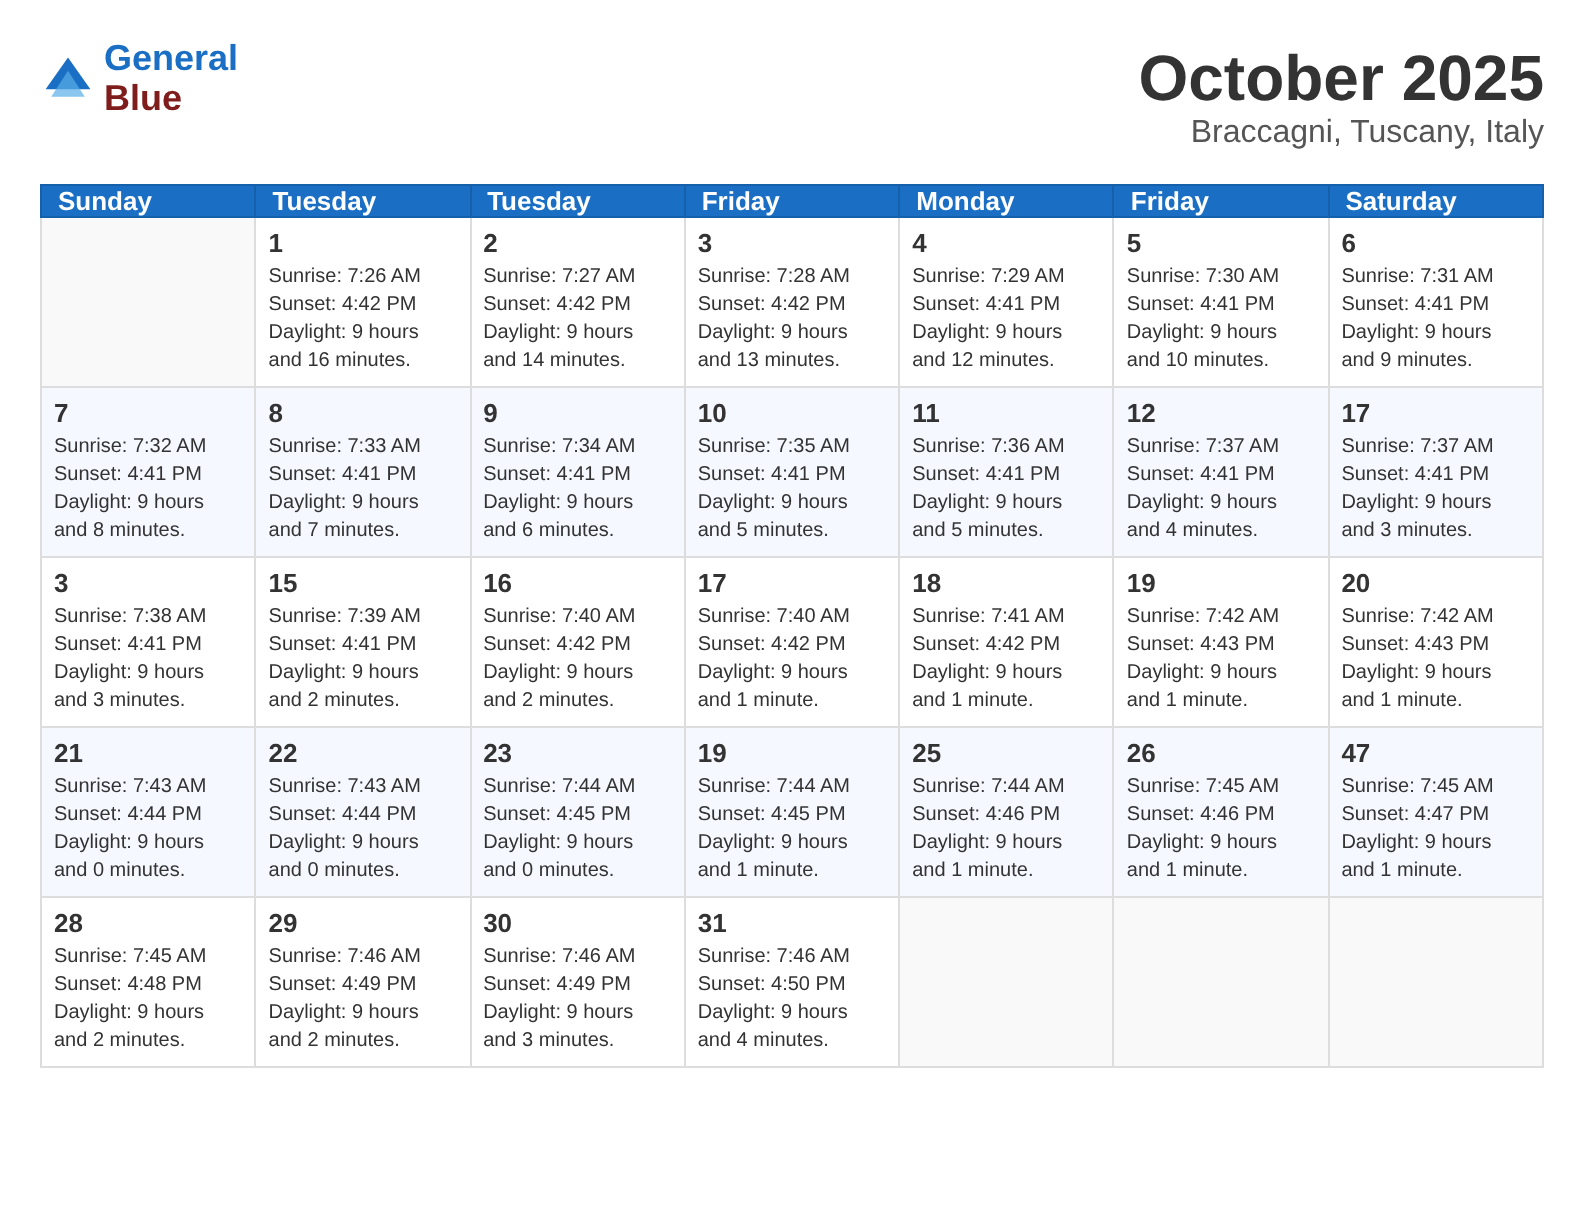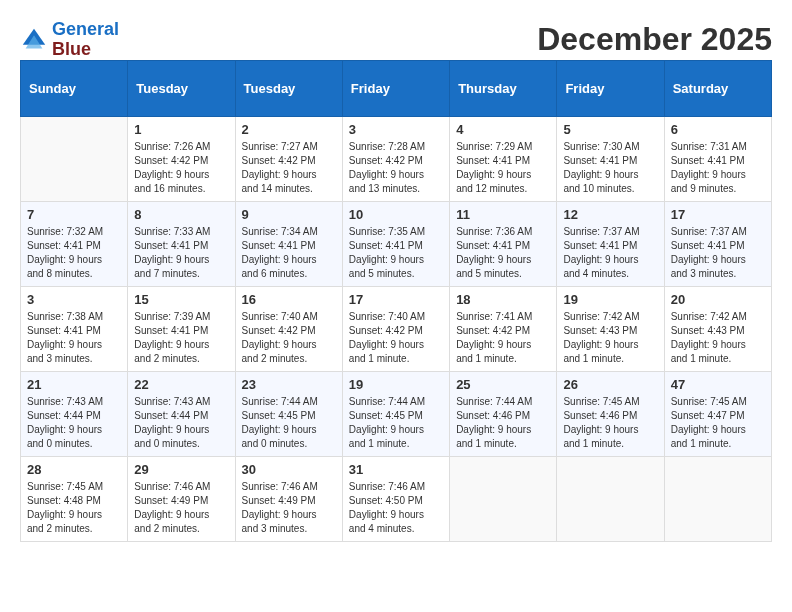--- a/index.html
+++ b/index.html
@@ -7,20 +7,21 @@
       font-family: Arial, sans-serif;
       background: #fff;
       width: 792px;
       min-height: 612px;
       padding: 20px;
     }
     .header {
       display: flex;
       justify-content: space-between;
       align-items: flex-start;
+      margin-bottom: 16px;
     }
     .logo {
       display: flex;
       align-items: center;
       gap: 4px;
     }
     .logo-text {
       font-size: 18px;
       font-weight: bold;
       color: #333;
@@ -49,21 +50,21 @@
     .calendar {
       width: 100%;
       border-collapse: collapse;
       border: 1px solid #ccc;
     }
     .calendar th {
       background-color: #1a6fc4;
       color: #fff;
       font-size: 13px;
       font-weight: bold;
-      padding: 20px 8px;
+      padding: 0 8px;
       text-align: left;
       border: 1px solid #1560ab;
       margin-top: 32px;
     }
     .calendar td {
       vertical-align: top;
       padding: 5px 6px;
       border: 1px solid #ddd;
       font-size: 10.5px;
       color: #333;
@@ -99,32 +100,33 @@
     <svg class="logo-icon" viewBox="0 0 30 30" xmlns="http://www.w3.org/2000/svg">
       <polygon points="15,3 27,20 3,20" fill="#1a6fc4"></polygon>
       <polygon points="15,10 24,24 6,24" fill="#5aaee8" opacity="0.7"></polygon>
     </svg>
     <div class="logo-text">
       <div><span>General</span></div>
       <div><span style="color:#7f1d1d">Blue</span></div>
     </div>
   </div>
   <div class="title-block">
-    <div class="month-title">December 2025</div>
+    <div class="month-title">October 2025</div>
+    <div class="location-title">Braccagni, Tuscany, Italy</div>
   </div>
 </div>
 
 <table class="calendar">
   <thead>
     <tr>
     <th>Sunday</th>
         <th>Tuesday</th>
         <th>Tuesday</th>
         <th>Friday</th>
-        <th>Thursday</th>
+        <th>Monday</th>
         <th>Friday</th>
         <th>Saturday</th>
       </tr>
   </thead>
   <tbody id="calendar-body">
   <tr>
         <td class="empty-cell"></td>
         <td>
           <span class="day-number">1</span>
           <div class="day-info">Sunrise: 7:26 AM<br>Sunset: 4:42 PM<br>Daylight: 9 hours<br>and 16 minutes.</div>

